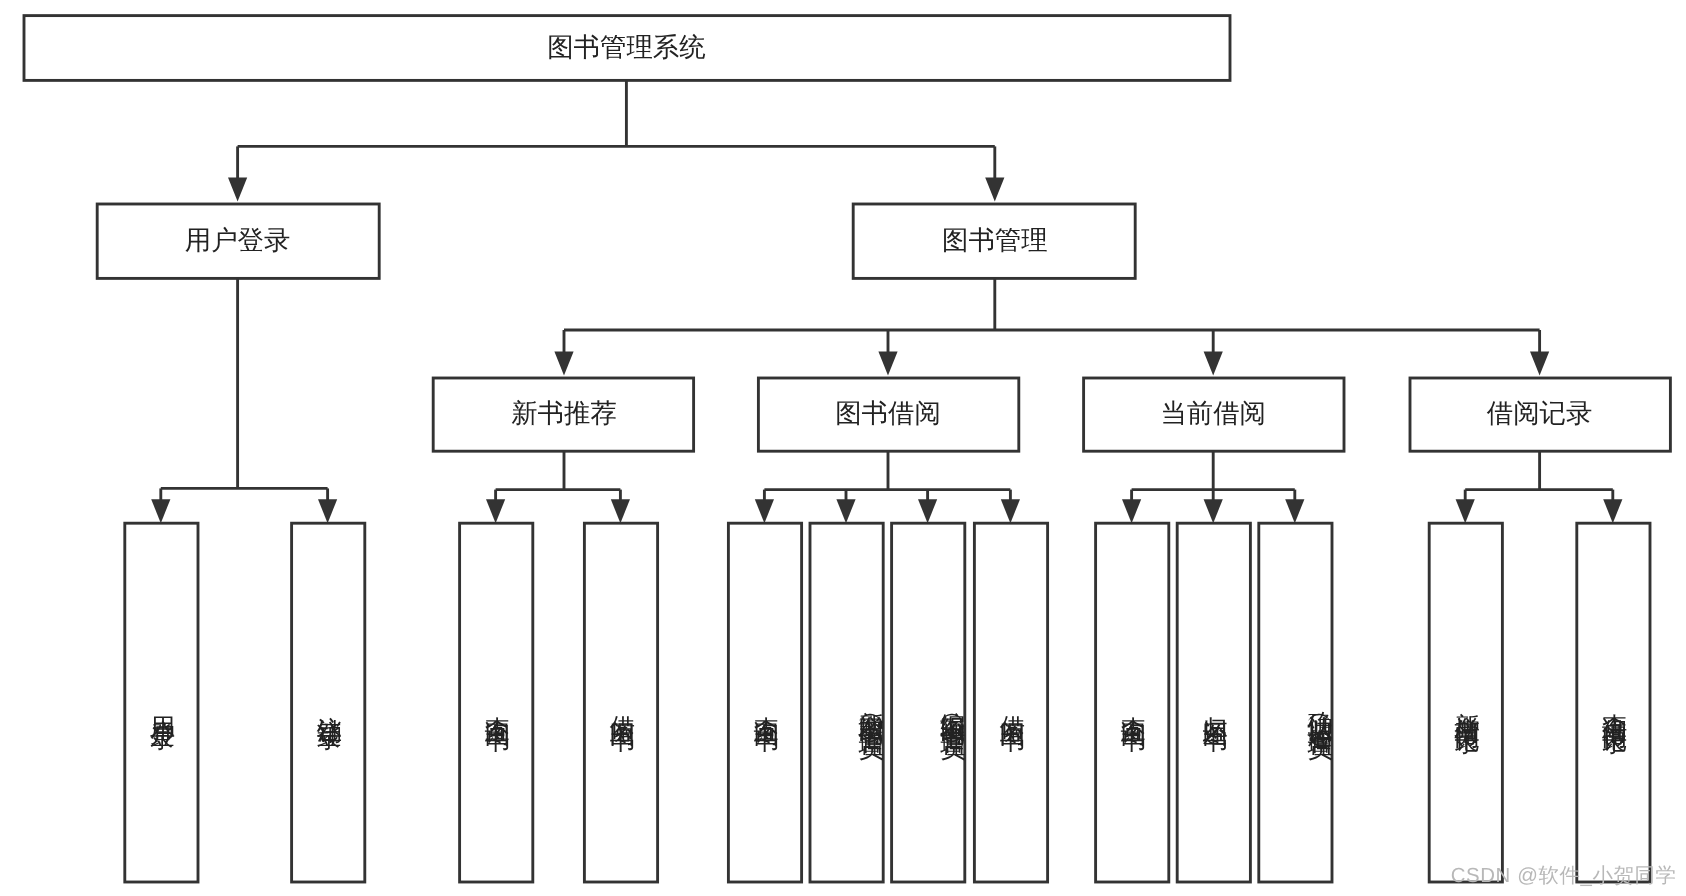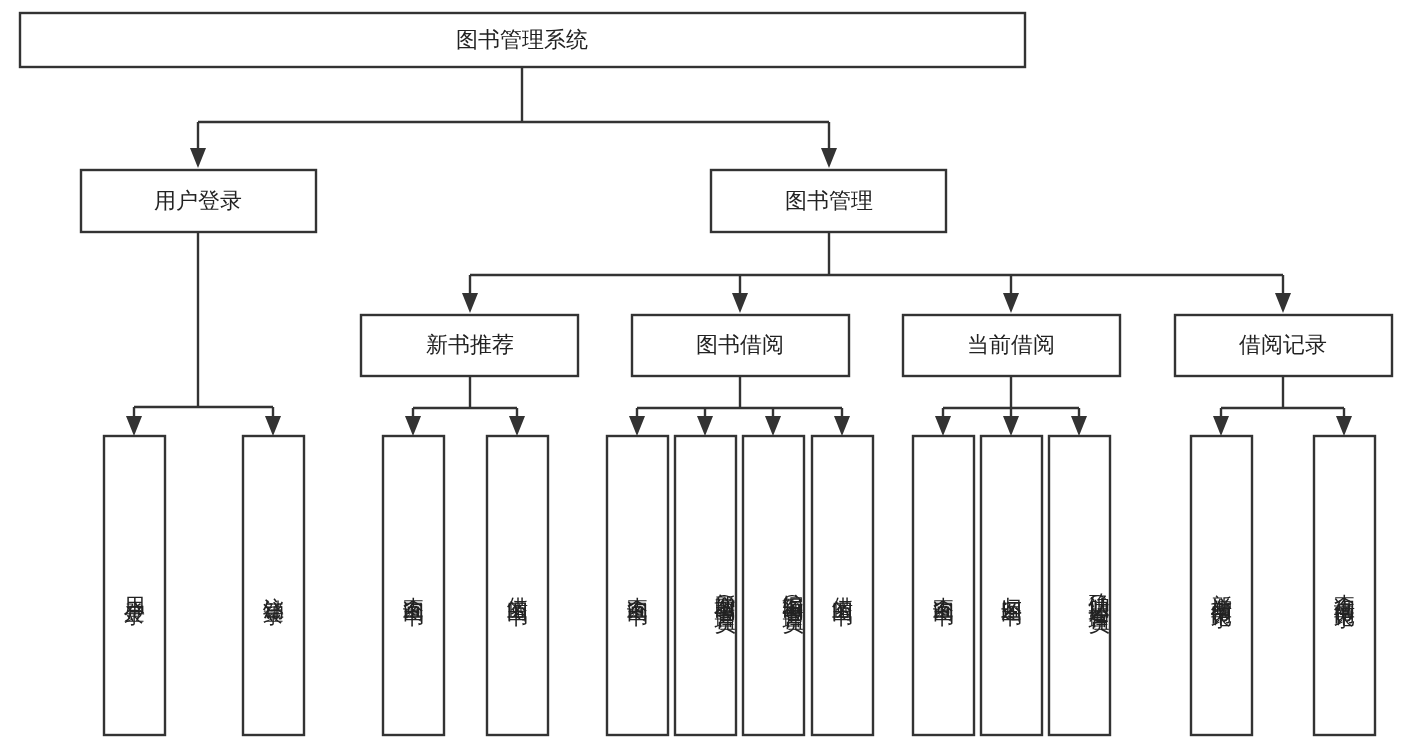--- a/index.html
+++ b/index.html
@@ -219,13 +219,14 @@
   <div class="leaf-label" style="left:743px; top:444px; width:61px; height:291px;">编辑图书（管理员）</div>
   <div class="leaf-label centered" style="left:812px; top:436px; width:61px; height:299px;">借阅图书</div>
 
   <div class="leaf-label centered" style="left:913px; top:436px; width:61px; height:299px;">查询图书</div>
   <div class="leaf-label centered" style="left:981px; top:436px; width:61px; height:299px;">归还图书</div>
   <div class="leaf-label" style="left:1049px; top:444px; width:61px; height:291px;">确认归还（管理员）</div>
 
   <div class="leaf-label centered" style="left:1191px; top:436px; width:61px; height:299px;">新增借阅记录</div>
   <div class="leaf-label centered" style="left:1314px; top:436px; width:61px; height:299px;">查询借阅记录</div>
 
+  <div class="watermark">CSDN @软件_小贺同学</div>
 </div>
 
 </body></html>

